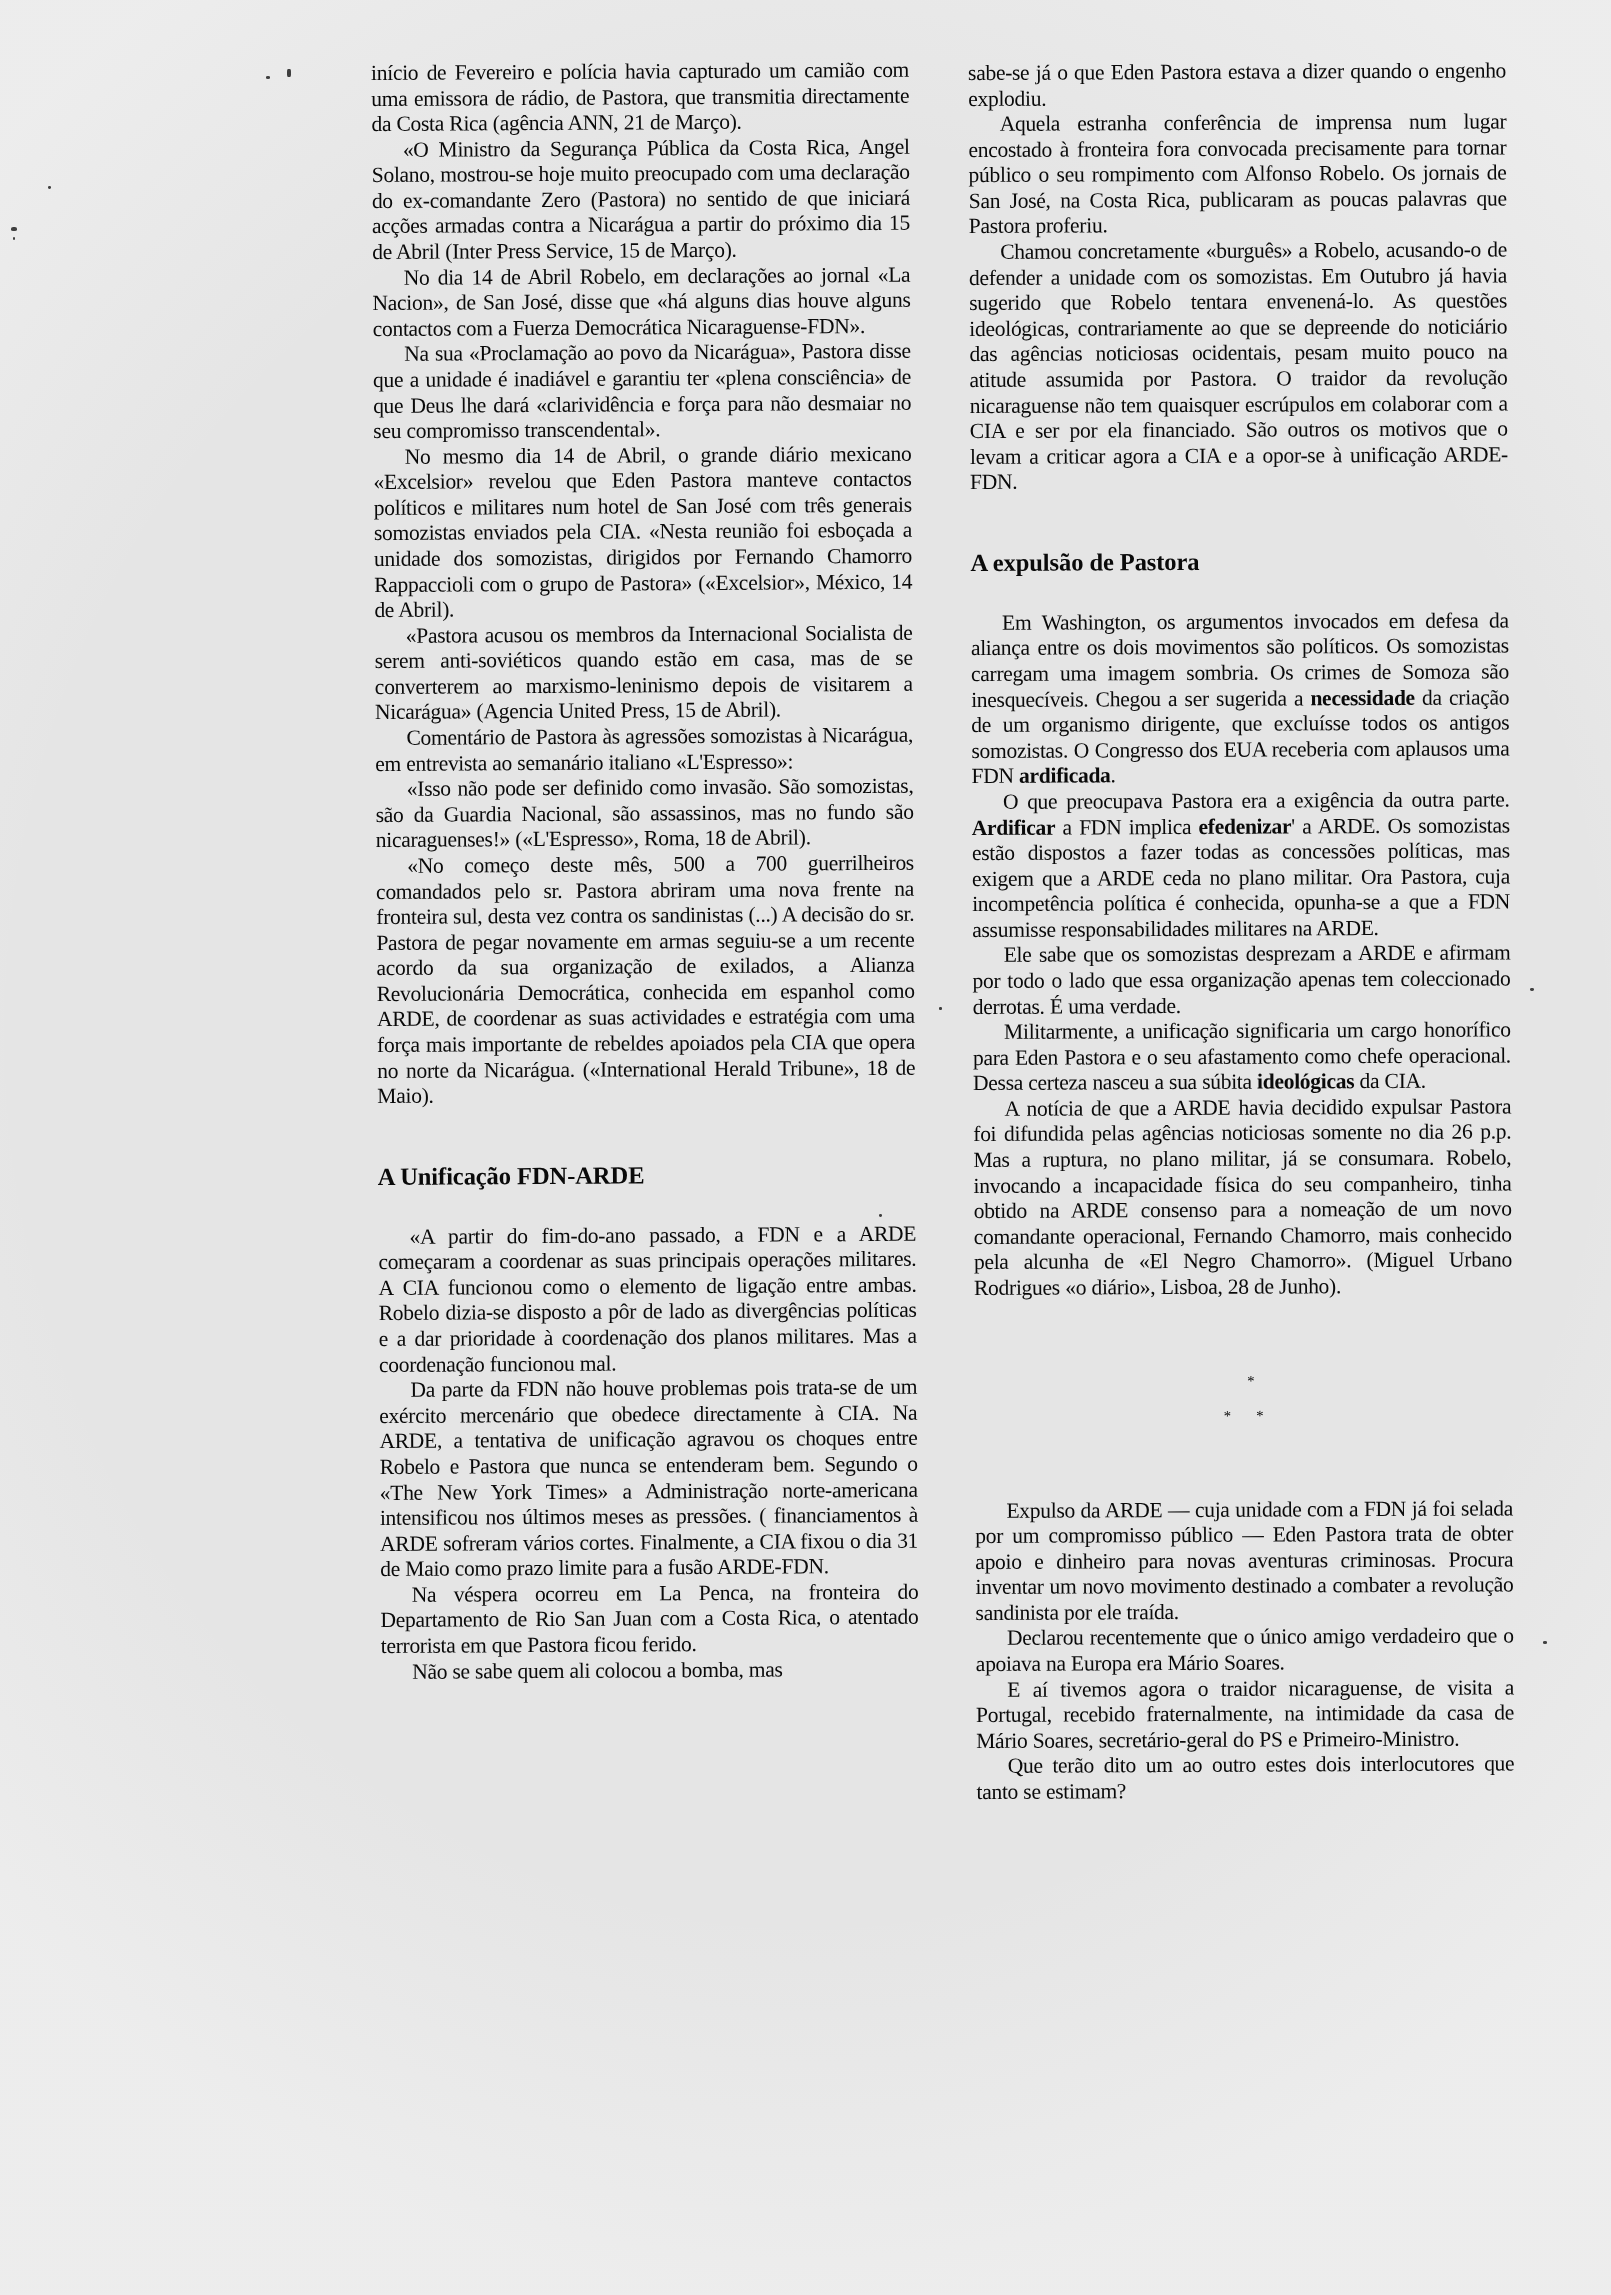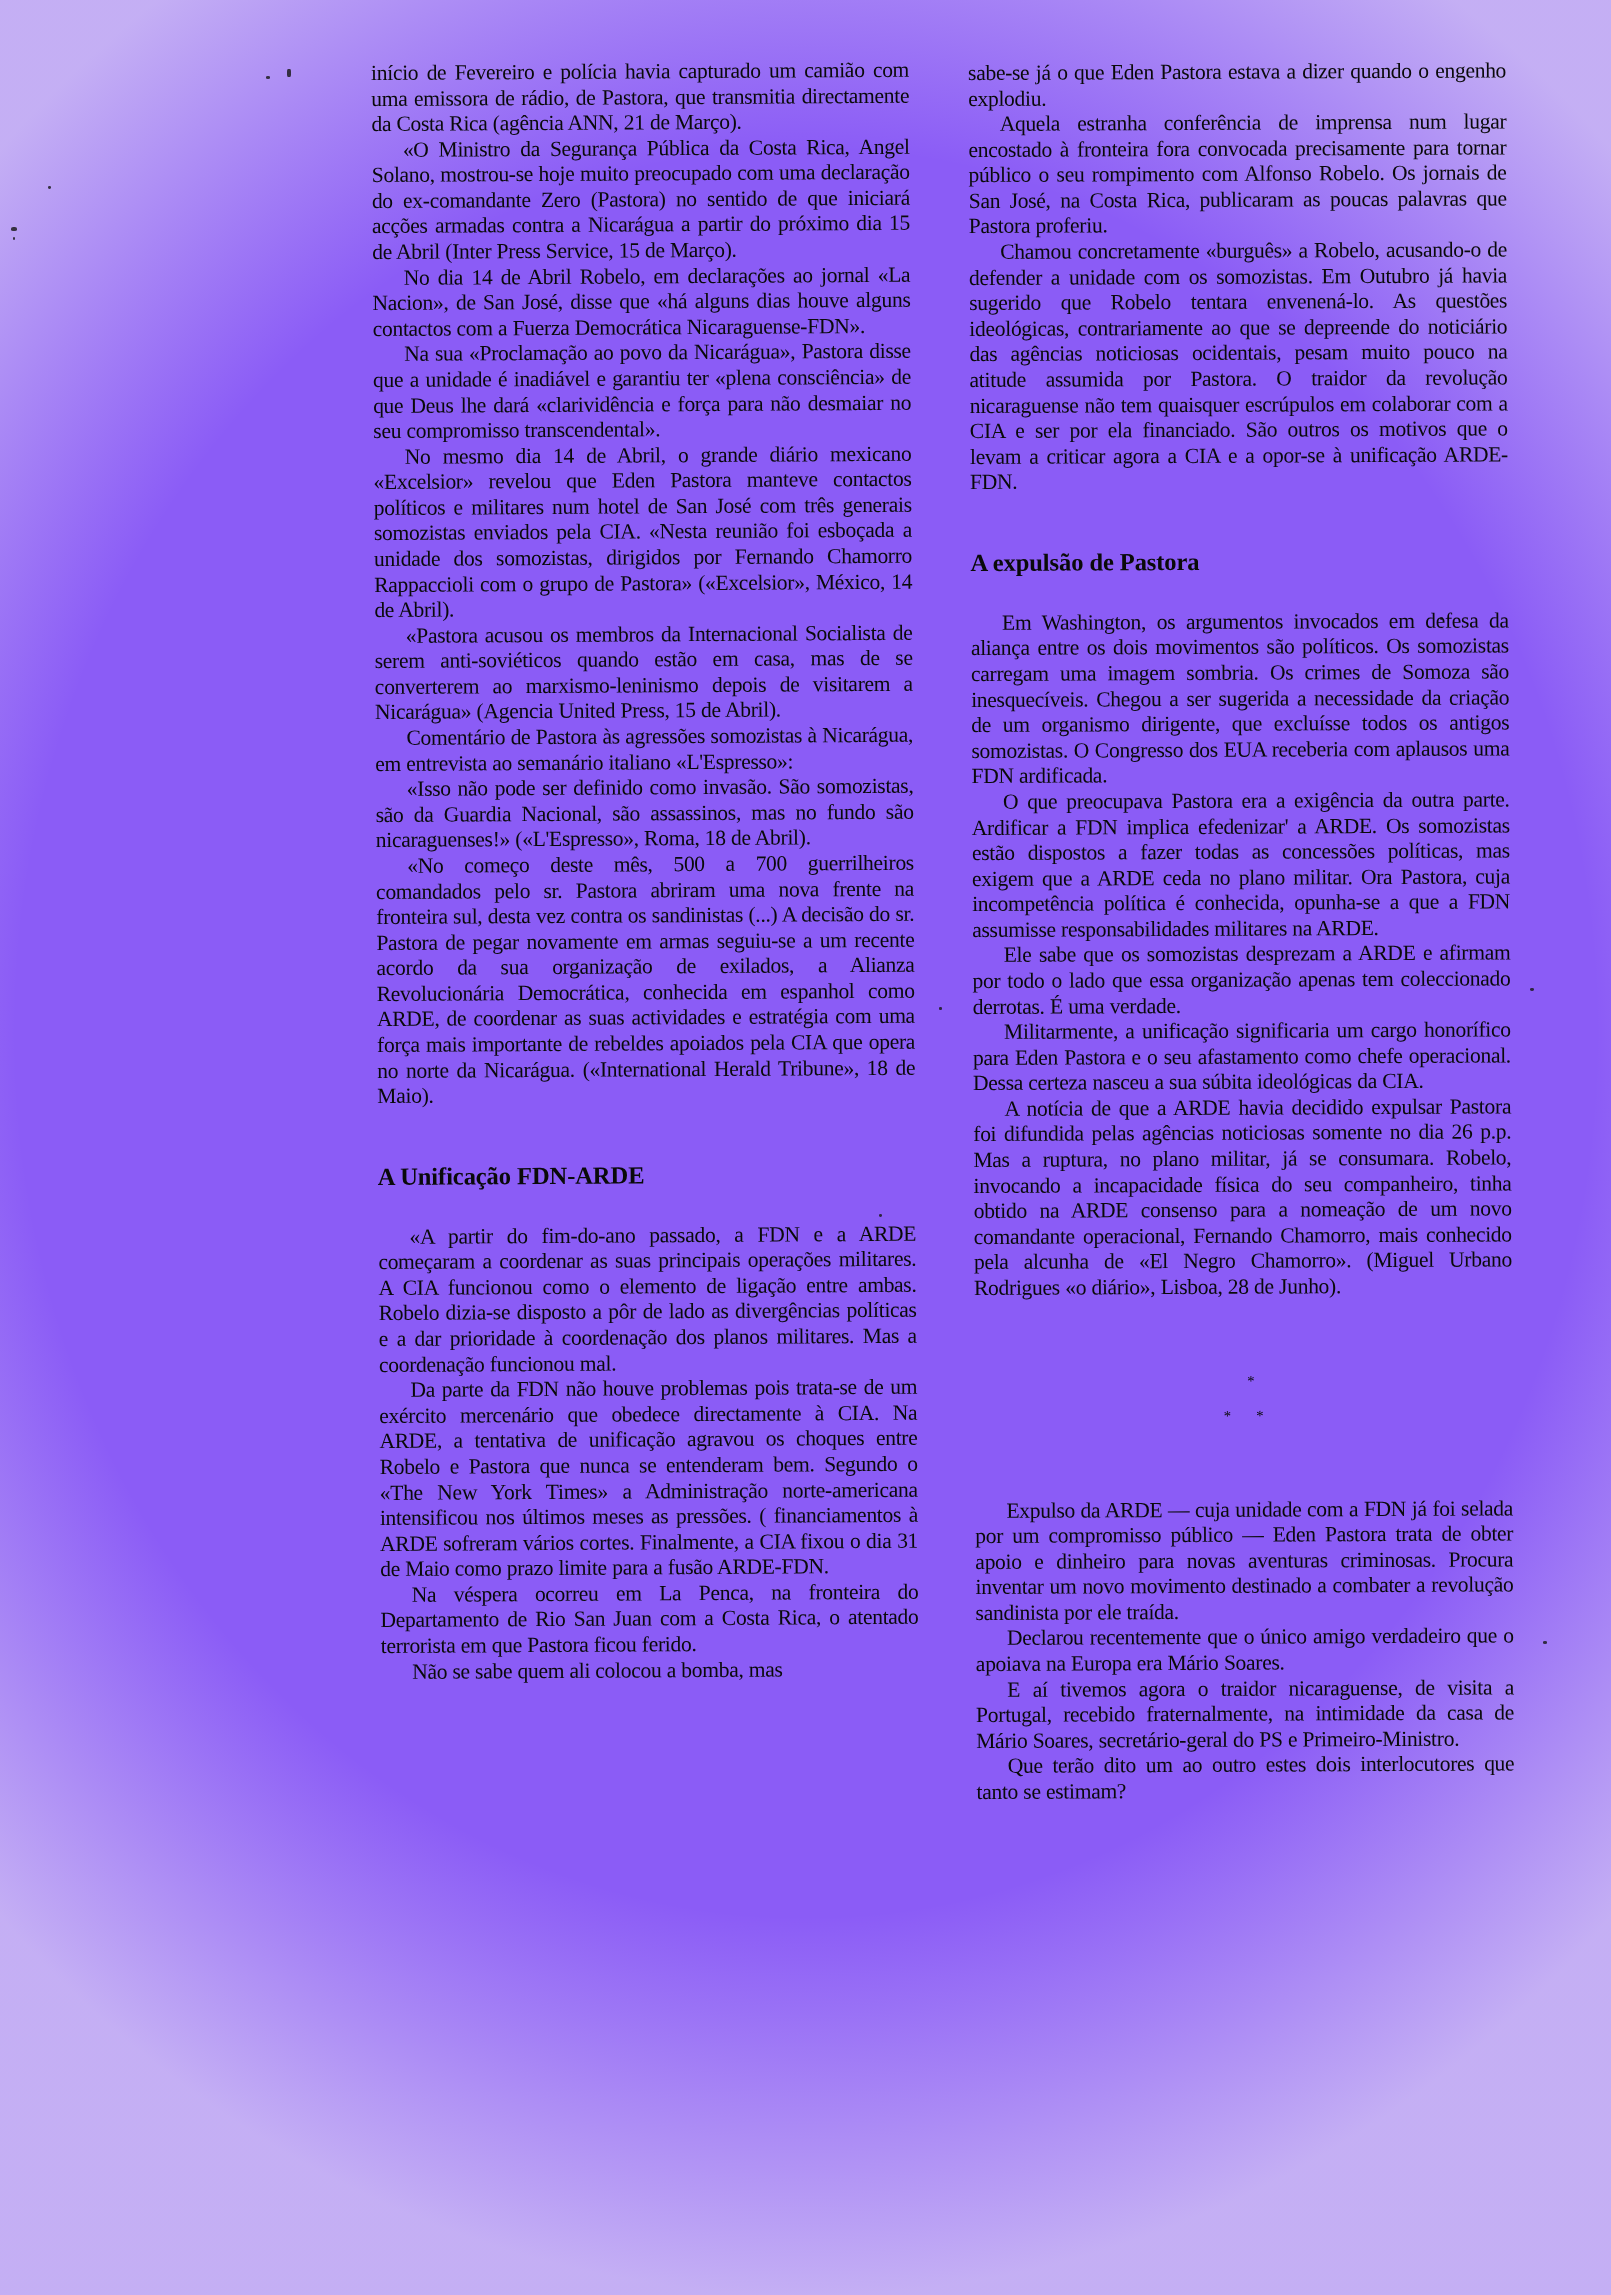--- a/index.html
+++ b/index.html
@@ -6,21 +6,21 @@
   html, body {
     margin: 0;
     padding: 0;
     background: #ffffff;
   }
 
   .page {
     position: relative;
     width: 1612px;
     height: 2295px;
-    background: #8b5cf6;
+    background: #e5e5e5;
     overflow: hidden;
     font-family: "Liberation Serif", "DejaVu Serif", serif;
     color: #0a0a0a;
     
     -webkit-font-smoothing: none;
   }
 
   
   .paper-tone {
     position: absolute;
@@ -72,21 +72,21 @@
     font-size: 24.6px;
     line-height: 1.1;
     letter-spacing: -0.005em;
     text-indent: 0;
     text-align: left;
   }
 
   .head-gap-before { height: 53px; }
   .head-gap-after  { height: 35px; }
 
-  b.emph { font-weight: normal; }
+  b.emph { font-weight: bold; }
 
   
   .star-sep {
     width: 100%;
     margin: 74px 0 74px 0;
     text-align: center;
     line-height: 1;
   }
   .star-sep .star-top {
     display: block;

